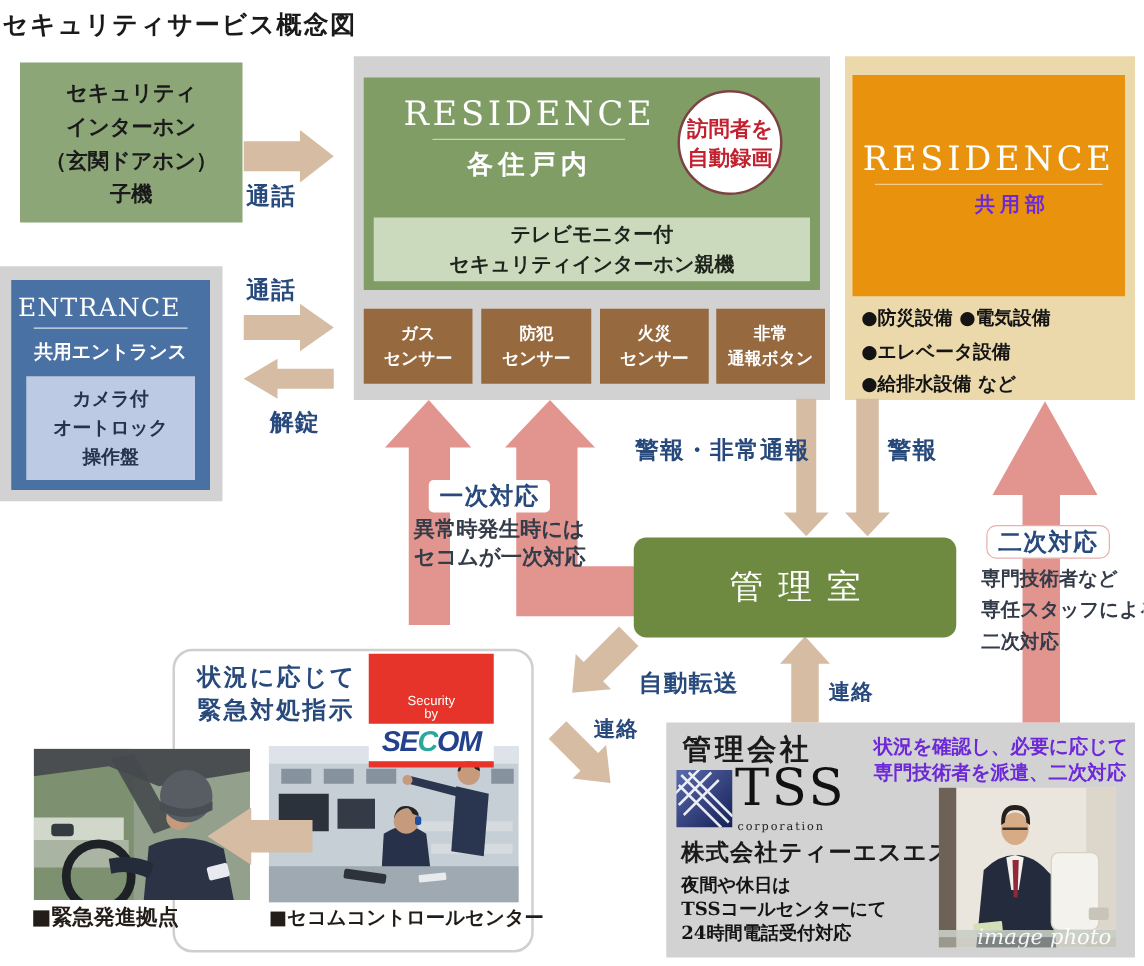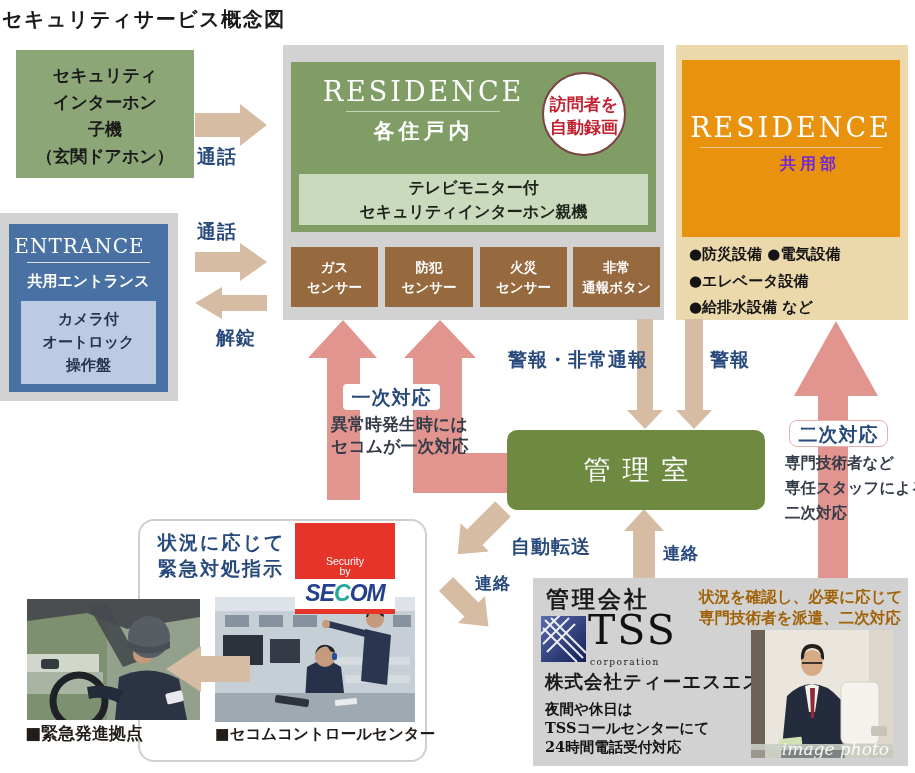--- a/index.html
+++ b/index.html
@@ -64,34 +64,34 @@
   .dispatch{left:138px;top:519px;width:289px;height:243px;background:#fff;border:2px solid #CFCFCF;border-radius:16px;box-sizing:border-box;}
   .situ{left:158px;top:529px;font-size:19px;font-weight:bold;color:#28497C;line-height:26px;letter-spacing:2px;white-space:nowrap;}
   .cap{font-weight:bold;color:#221d18;white-space:nowrap;}
   
   .tssbox{left:533px;top:578px;width:375px;height:188px;background:#D2D2D2;}
   .tss-head{left:546px;top:584px;font-size:23px;font-weight:600;letter-spacing:3px;}
   .tss-word{left:588px;top:606px;font-size:41px;letter-spacing:2px;color:#111;}
   .tss-corp{left:590px;top:657px;font-size:9px;letter-spacing:1.5px;color:#222;}
   .tss-co{left:545px;top:669px;font-size:18.5px;font-weight:600;letter-spacing:1px;white-space:nowrap;}
   .tss-night{left:545px;top:699px;font-size:14.5px;font-weight:bold;line-height:19px;white-space:nowrap;color:#141414;}
-  .tss-disp{left:699px;top:586px;font-size:15.5px;font-weight:bold;line-height:21px;white-space:nowrap;color:#a16207;}
+  .tss-disp{left:699px;top:586px;font-size:15.5px;font-weight:bold;line-height:21px;white-space:nowrap;color:#6d28d9;}
 </style>
 </head>
 <body>
 
 <div class="canvas">
 
   <div class="abs title" style="left:2px;top:6px;">セキュリティサービス概念図</div>
 
   <div class="abs unitbox ctr">
     <div>セキュリティ</div>
     <div>インターホン</div>
+    <div>（玄関ドアホン）</div>
     <div>子機</div>
-    <div>（玄関ドアホン）</div>
   </div>
 
   <div class="abs ent-wrap"></div>
   <div class="abs ent-blue"></div>
   <div class="abs ent-head ctr">ENTRANCE</div>
   <div class="abs ent-rule"></div>
   <div class="abs ent-sub ctr">共用エントランス</div>
   <div class="abs ent-panel ctr">
     <div>カメラ付</div>
     <div>オートロック</div>

